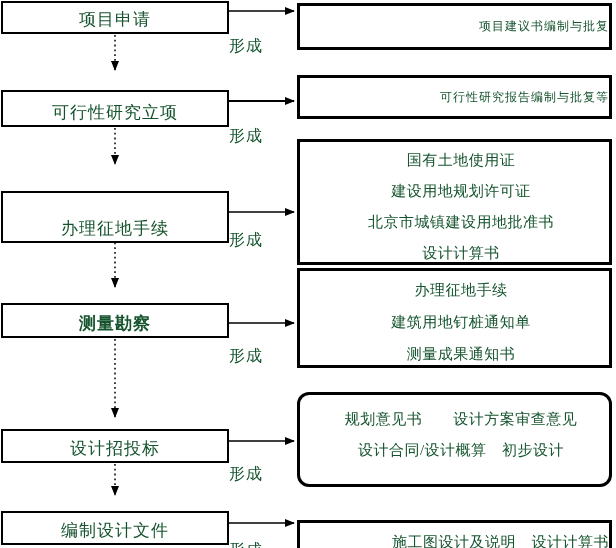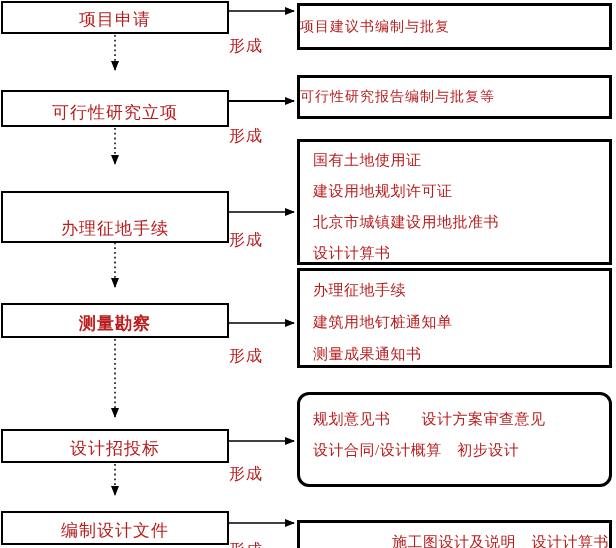--- a/index.html
+++ b/index.html
@@ -2,47 +2,47 @@
 <html><head>
 <meta charset="utf-8">
 <style>
   html,body{margin:0;padding:0;background:#ffffff;}
   .canvas{
     position:relative;
     width:616px;height:548px;
     background:#ffffff;
     overflow:hidden;
     font-family:"Liberation Serif","DejaVu Serif",serif;
-    color:#b91c1c;
+    color:#14532d;
   }
   .canvas svg{position:absolute;left:0;top:0;}
   .lbox{
     position:absolute;left:1px;width:228px;
     box-sizing:border-box;
     border:2px solid #000;
     background:#fff;
     display:flex;justify-content:center;align-items:flex-end;
     font-size:17px;letter-spacing:1px;
     padding-bottom:1px;
   }
   .rbox{
     position:absolute;left:297px;width:315px;
     box-sizing:border-box;
     border:3px solid #000;
     background:#fff;
   }
   .rbox.center{
-    display:flex;justify-content:flex-start;align-items:center;
-    font-size:14px;letter-spacing:1px;
+    display:flex;justify-content:flex-end;align-items:center;
+    font-size:12px;letter-spacing:1px;
   }
   .rbox.list{
     font-size:15px;letter-spacing:0.5px;
     padding-left:13px;
   }
-  .rbox.list .line{line-height:31px;}
+  .rbox.list .line{line-height:31px;text-align:center;}
   .rbox.single{
     display:flex;align-items:center;
     font-size:15px;letter-spacing:0.5px;
     padding-left:13px;
   }
   .flabel{
     position:absolute;left:229px;width:46px;height:18px;
     font-size:16px;letter-spacing:1px;
     text-align:left;
   }

